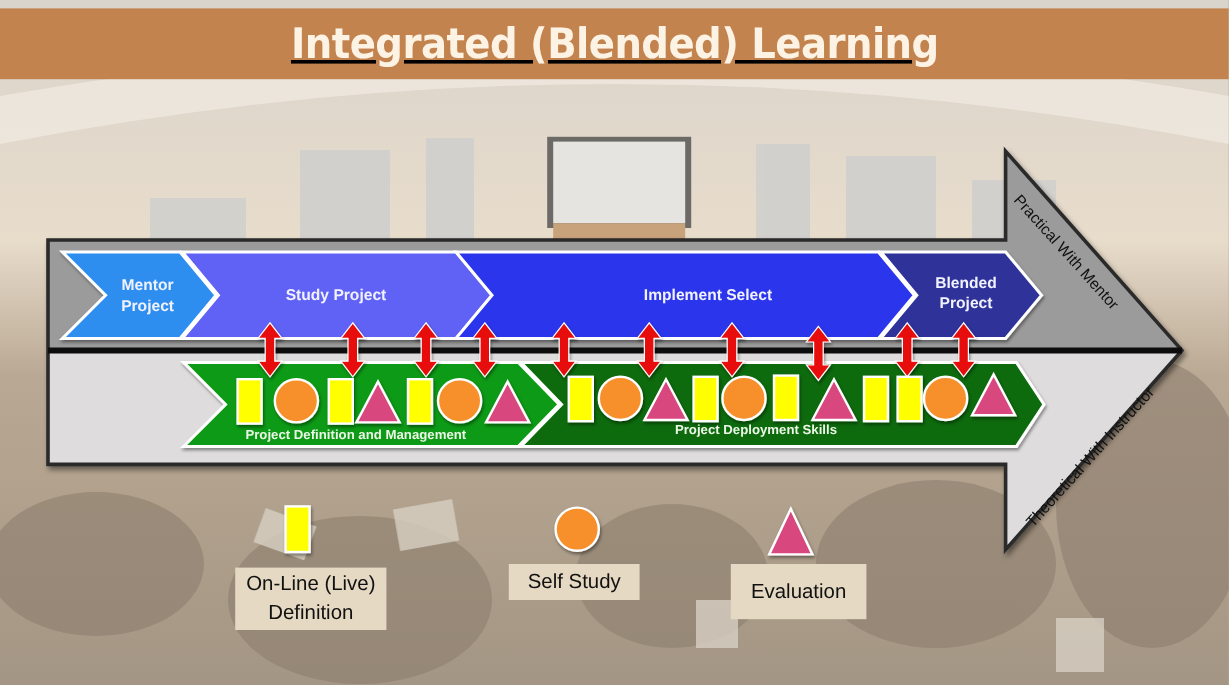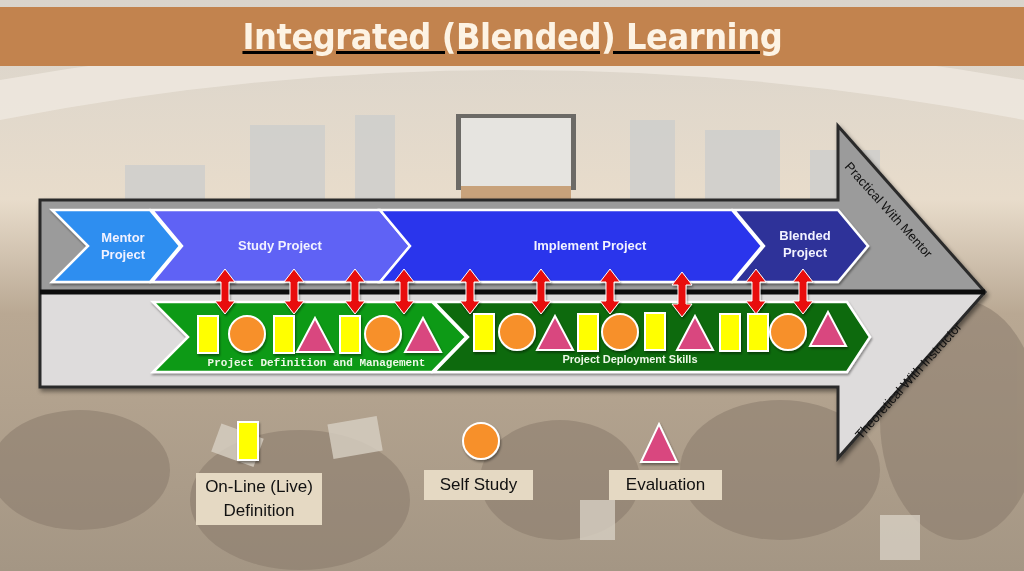--- a/index.html
+++ b/index.html
@@ -130,31 +130,31 @@
 
   <g stroke="#ffffff" stroke-width="2" filter="url(#sh2)">
     <rect x="238" y="422" width="20" height="38" fill="#ffff00"></rect>
     <circle cx="481" cy="441" r="18" fill="#f7902c"></circle>
     <path d="M659 424 L677 462 L641 462 Z" fill="#d9477f"></path>
   </g>
 </svg>
 
 <div class="stage-label" style="left:90px; top:229px; width:66px;">Mentor Project</div>
 <div class="stage-label" style="left:200px; top:237px; width:160px;">Study Project</div>
-<div class="stage-label" style="left:490px; top:237px; width:200px;">Implement Project</div>
+<div class="stage-label" style="left:490px; top:237px; width:200px;">Implement Select</div>
 <div class="stage-label" style="left:768px; top:227px; width:74px;">Blended Project</div>
 
-<div class="band-label" style="left:204px; top:357px; width:225px;font-family:Liberation Mono, monospace;">Project Definition and Management</div>
+<div class="band-label" style="left:184px; top:357px; width:225px;">Project Definition and Management</div>
 <div class="band-label" style="left:520px; top:353px; width:220px;text-align:center;">Project Deployment Skills</div>
 
 <div class="side-label" style="left:853px; top:159px; transform:rotate(48deg);">Practical With Mentor</div>
 <div class="side-label" style="left:852px; top:432px; transform:rotate(-48deg);">Theoretical With Instructor</div>
 
 <div class="legend-label" style="left:196px; top:473px; width:126px; height:52px; flex-direction:column;">
   <span>On-Line (Live)</span>
   <span>Definition</span>
 </div>
 <div class="legend-label" style="left:424px; top:470px; width:109px; height:30px;">
   <span>Self Study</span>
 </div>
-<div class="legend-label" style="left:609px; top:470px; width:113px; height:30px;">
+<div class="legend-label" style="left:609px; top:470px; width:113px; height:46px;">
   <span>Evaluation</span>
 </div>
 
 </body></html>

